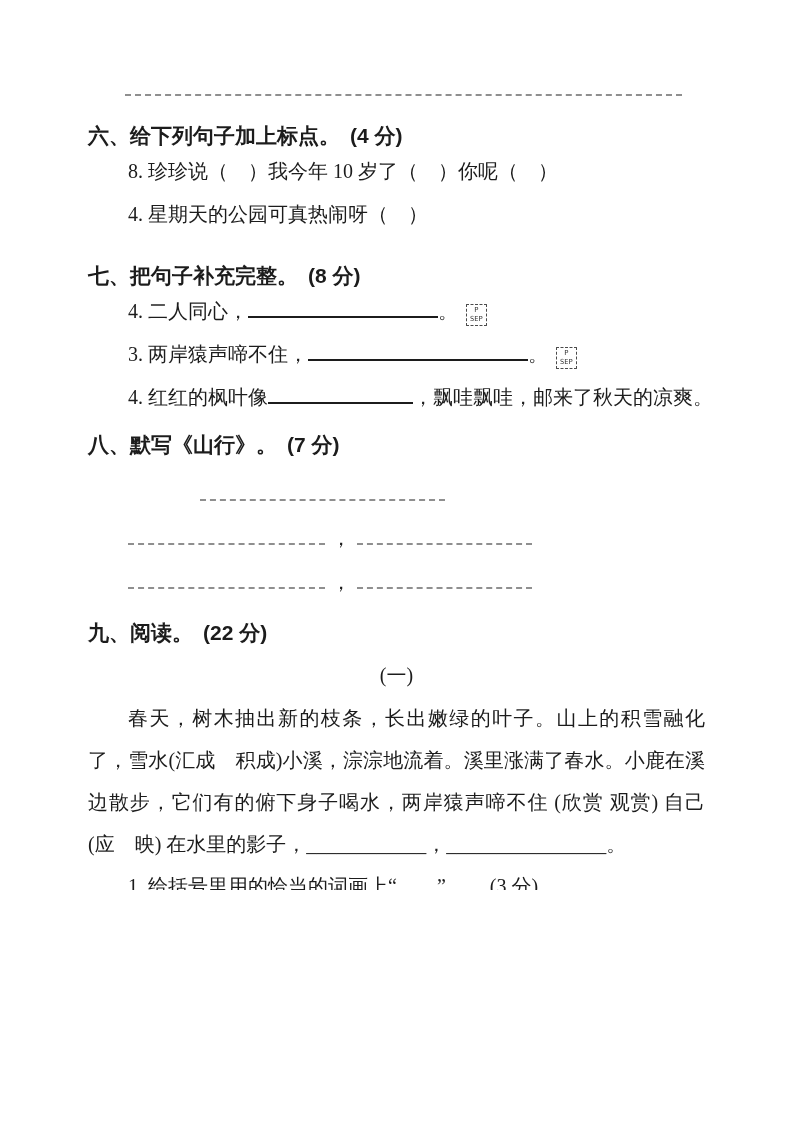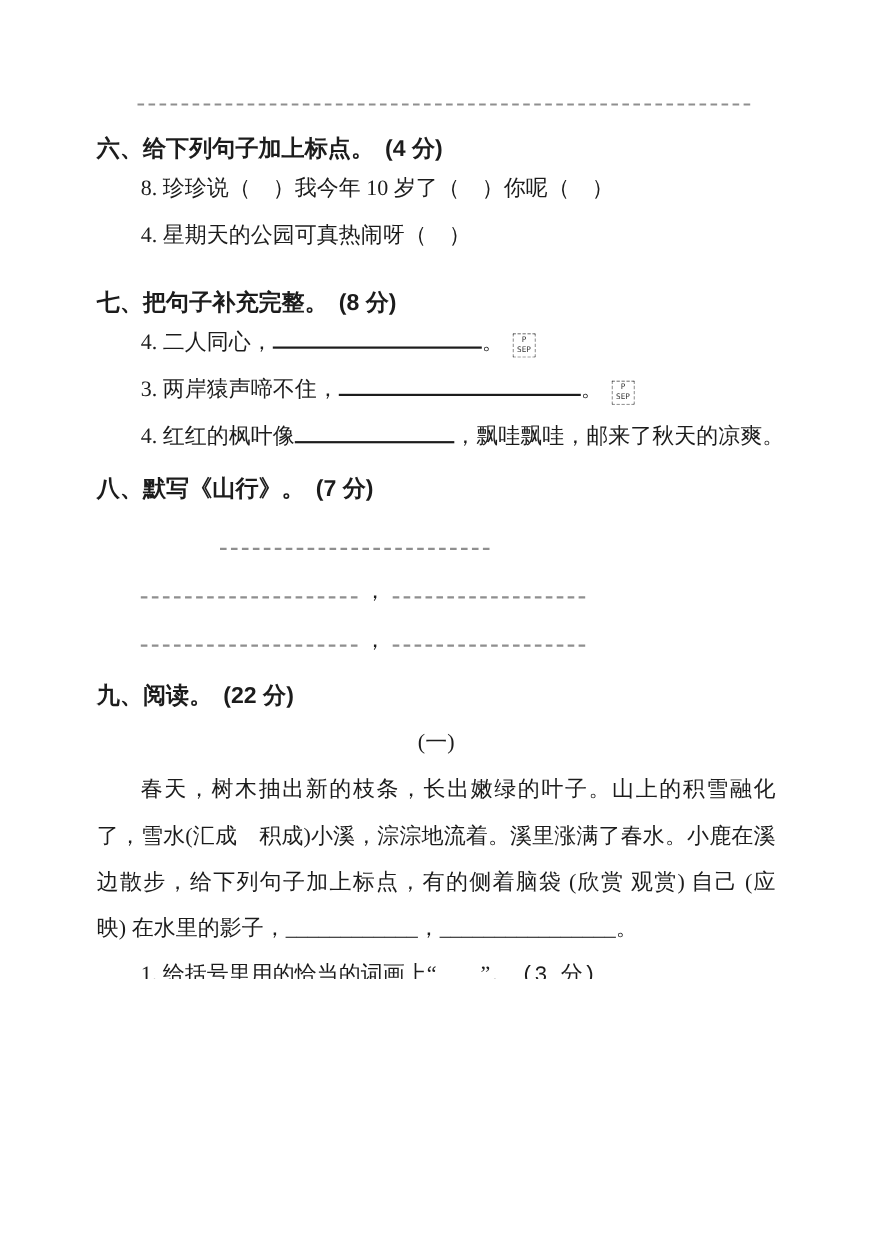--- a/index.html
+++ b/index.html
@@ -29,21 +29,21 @@
   }
   .psep div{white-space:nowrap;}
   .dash{display:inline-block;border-bottom:2px dashed #8f8f8f;height:2px;}
   .dw245{width:245px}.dw197{width:197px}.dw175{width:175px}
   .eight-line1{margin:24px 0 0 112px;line-height:22px;}
   .eight-row{margin:22px 0 0 40px;line-height:22px;}
   .eight-row .comma{margin:0 6px;}
   .part-label{text-align:center;margin-top:14px;line-height:28px;}
   .passage{margin-top:8px;line-height:42px;text-align:justify;text-indent:40px;}
   .q1{margin-left:40px;line-height:42px;}
-  .q1 .score{margin-left:8px;font-family:Liberation Mono, monospace;}
+  .q1 .score{margin-left:24px;}
 </style>
 </head>
 <body>
 
 <div class="page">
 
   <div class="top-divider"></div>
 
   <div class="sec-title">
     <span>六、给下列句子加上标点。</span><span class="score">(4 分)</span>
@@ -74,18 +74,18 @@
     <span class="dash dw197"></span><span class="comma">，</span><span class="dash dw175"></span>
   </div>
   <div class="eight-row">
     <span class="dash dw197"></span><span class="comma">，</span><span class="dash dw175"></span>
   </div>
 
   <div class="sec-title mt26">
     <span>九、阅读。</span><span class="score">(22 分)</span>
   </div>
   <div class="part-label">(一)</div>
-  <div class="passage">春天，树木抽出新的枝条，长出嫩绿的叶子。山上的积雪融化了，雪水(汇成　积成)小溪，淙淙地流着。溪里涨满了春水。小鹿在溪边散步，给下列句子加上标点，有的侧着脑袋 (欣赏 观赏) 自己 (应　映) 在水里的影子，____________，________________。</div>
+  <div class="passage">春天，树木抽出新的枝条，长出嫩绿的叶子。山上的积雪融化了，雪水(汇成　积成)小溪，淙淙地流着。溪里涨满了春水。小鹿在溪边散步，它们有的俯下身子喝水，两岸猿声啼不住 (欣赏 观赏) 自己 (应　映) 在水里的影子，____________，________________。</div>
   <div class="q1">
     <span>1. 给括号里用的恰当的词画上“____”。</span><span class="score">(3 分)</span>
   </div>
 
 </div>
 
 </body></html>

